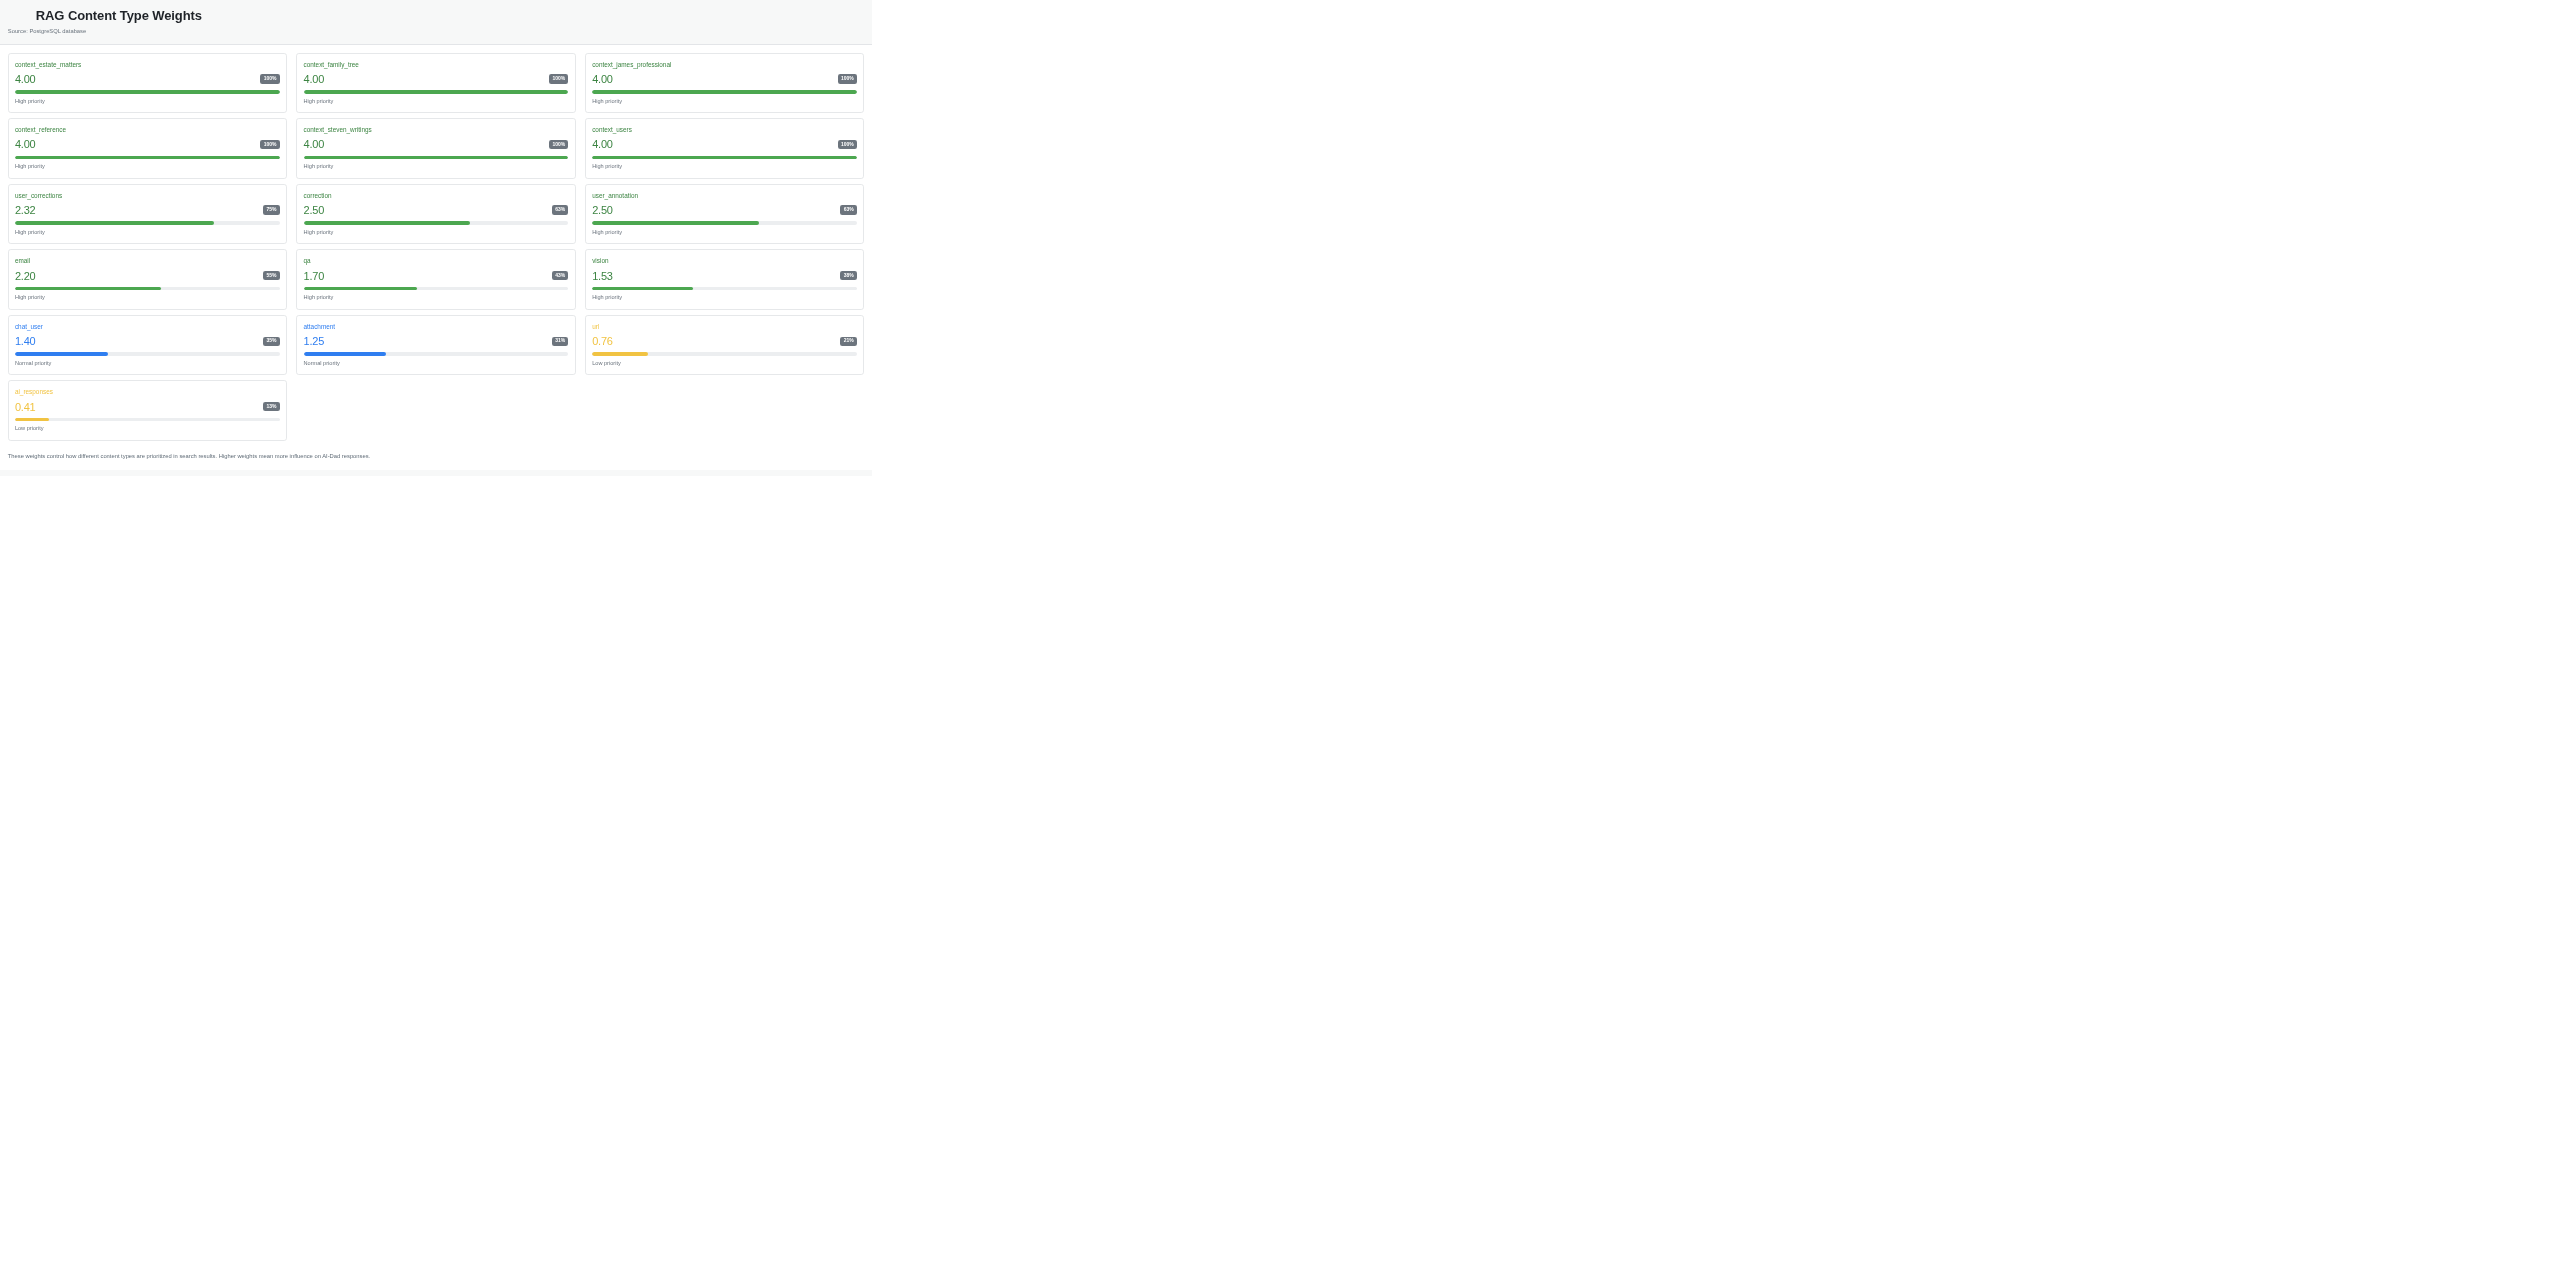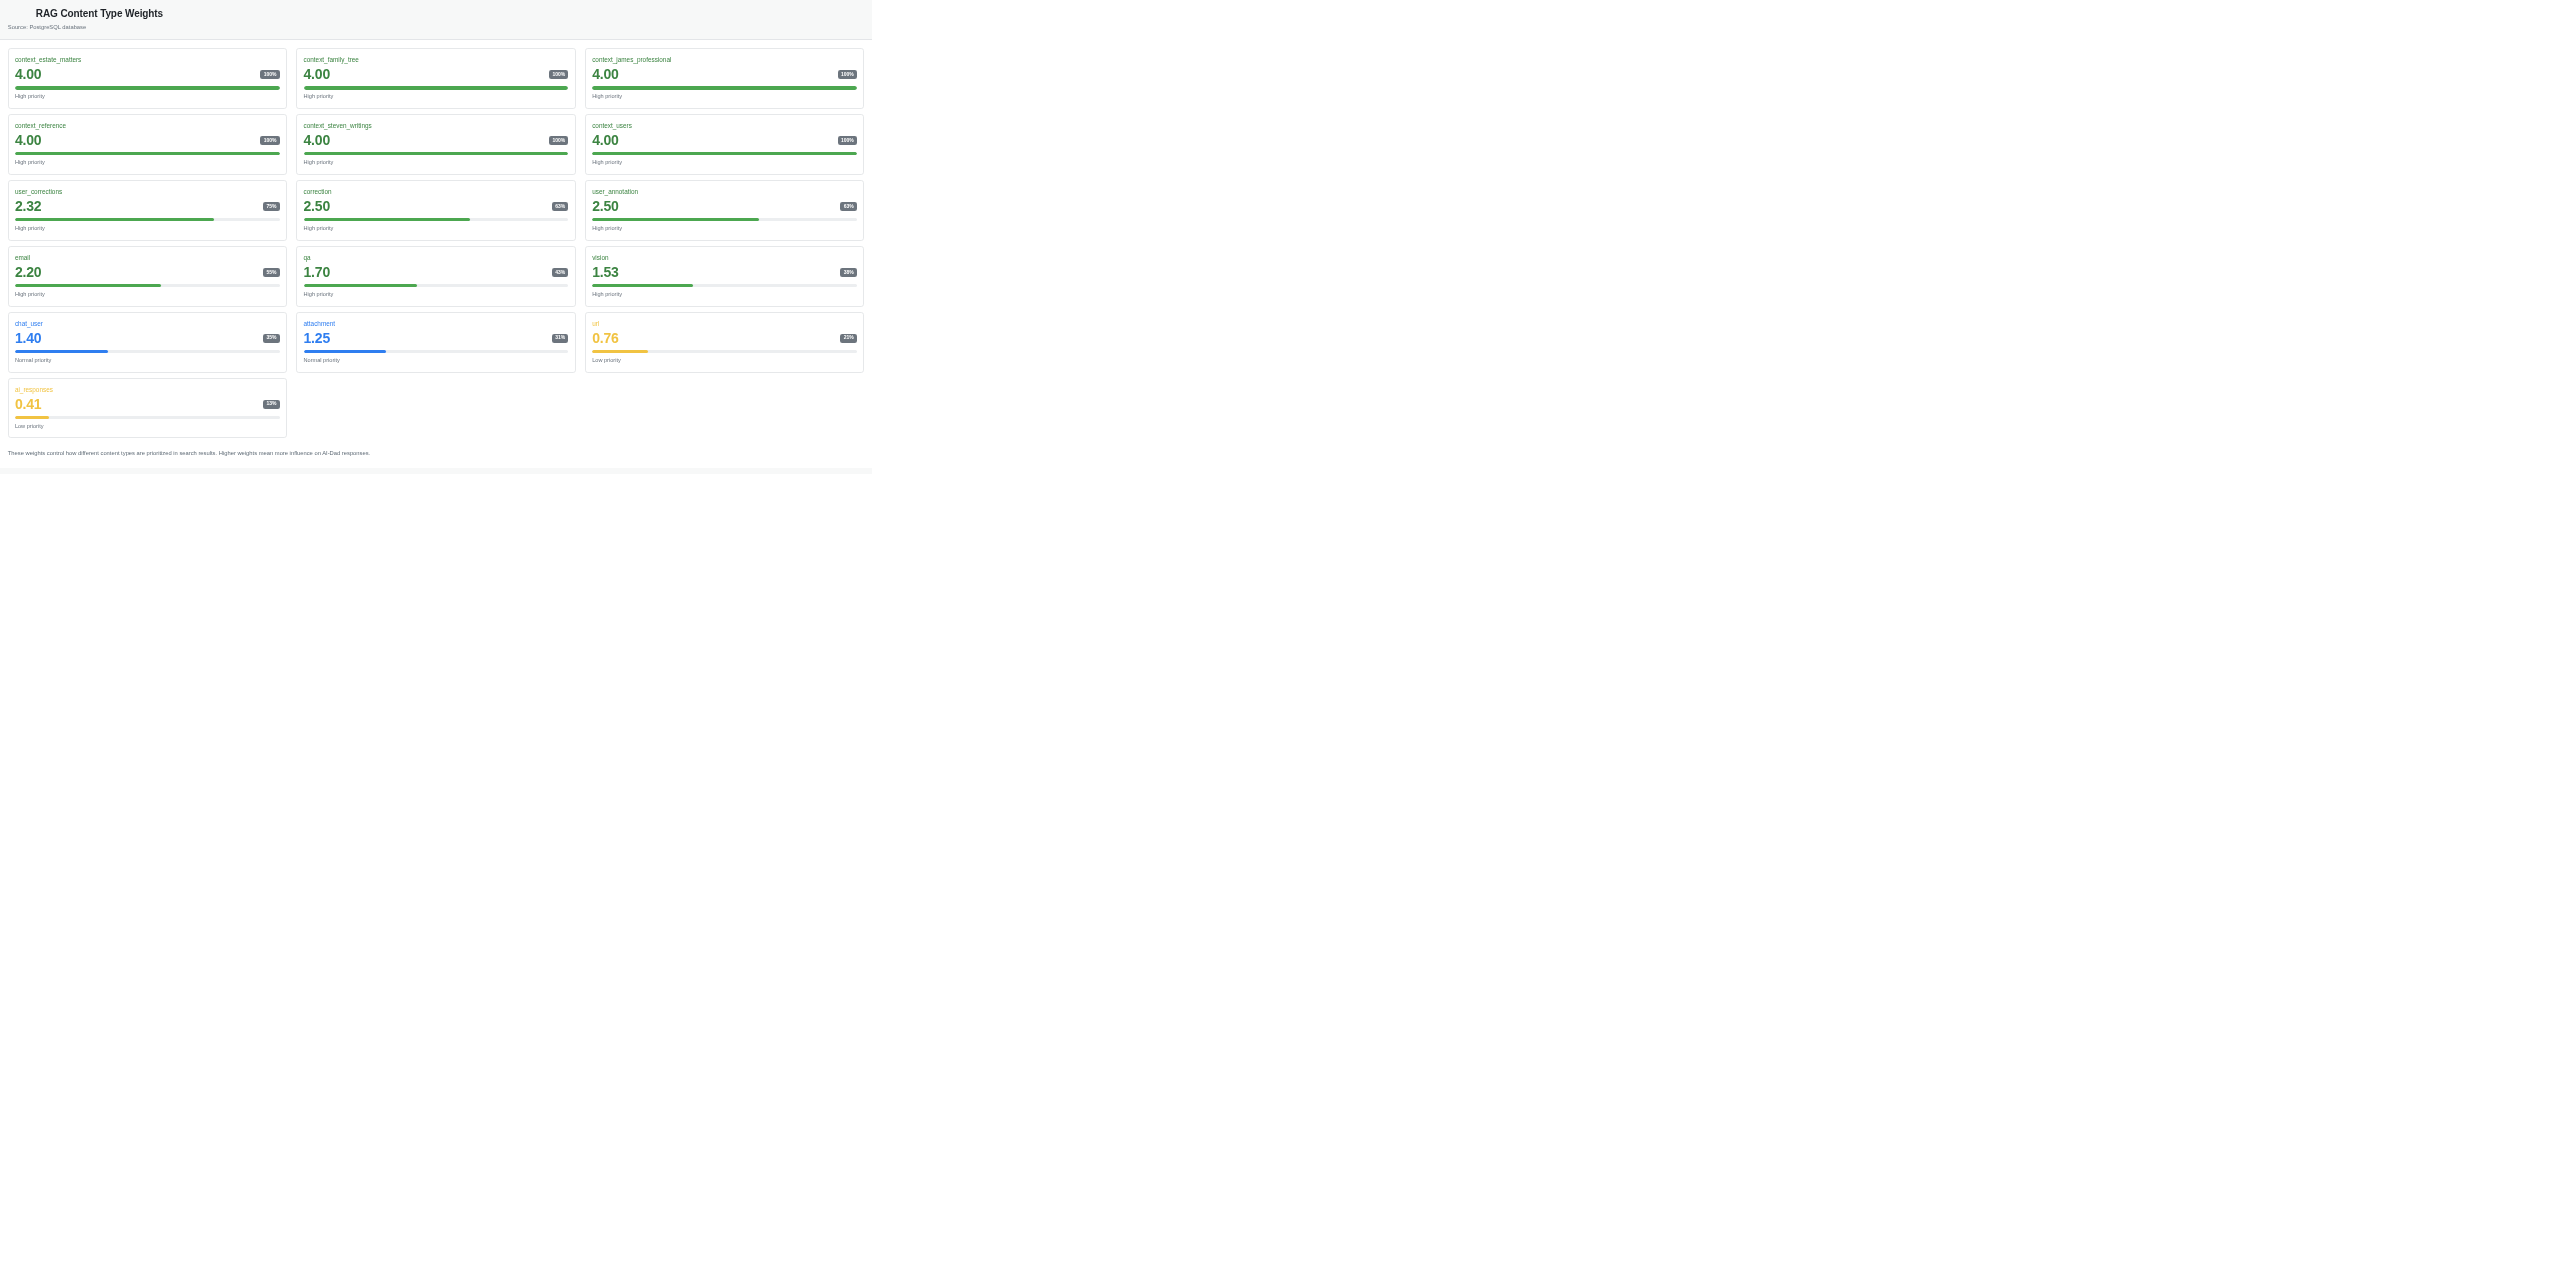--- a/index.html
+++ b/index.html
@@ -19,21 +19,21 @@
     flex-direction: column;
   }
 
   
   .panel-header {
     background: #f7f8f8;
     border-bottom: 0.6px solid #e3e5e8;
     padding: 5.6px 7.8px 7.8px 7.8px;
   }
   .panel-title {
-    font-size: 10px;
+    font-size: 13px;
     font-weight: 700;
     color: #1f2328;
     letter-spacing: -0.1px;
     line-height: 1.5;
     padding-left: 28px;
   }
   .panel-subtitle {
     font-size: 5.8px;
     color: #6a737d;
     margin-top: 3.3px;
@@ -73,22 +73,22 @@
   .value-row {
     display: flex;
     align-items: center;
     justify-content: space-between;
     gap: 4.4px;
     min-height: 15px;
     margin-bottom: 3.9px;
   }
 
   .card-value {
-    font-size: 14px;
-    font-weight: 700;
+    font-size: 11px;
+    font-weight: 400;
     line-height: 1.1;
     letter-spacing: -0.2px;
     text-align: center;
   }
 
   .pct-badge {
     background: #6c747d;
     color: #ffffff;
     font-size: 5px;
     font-weight: 700;

